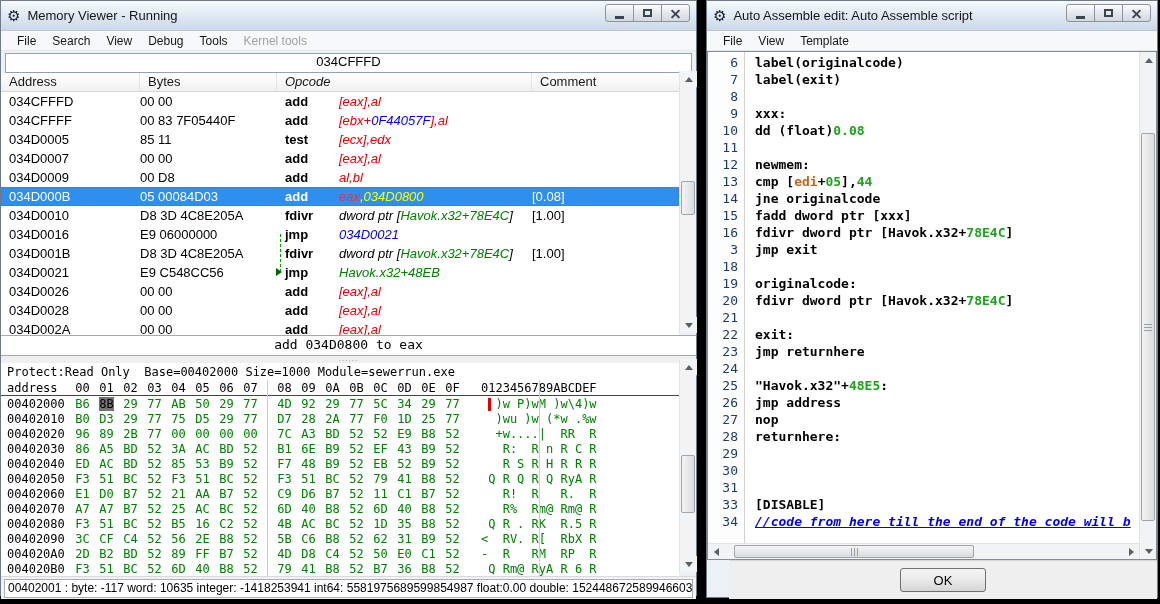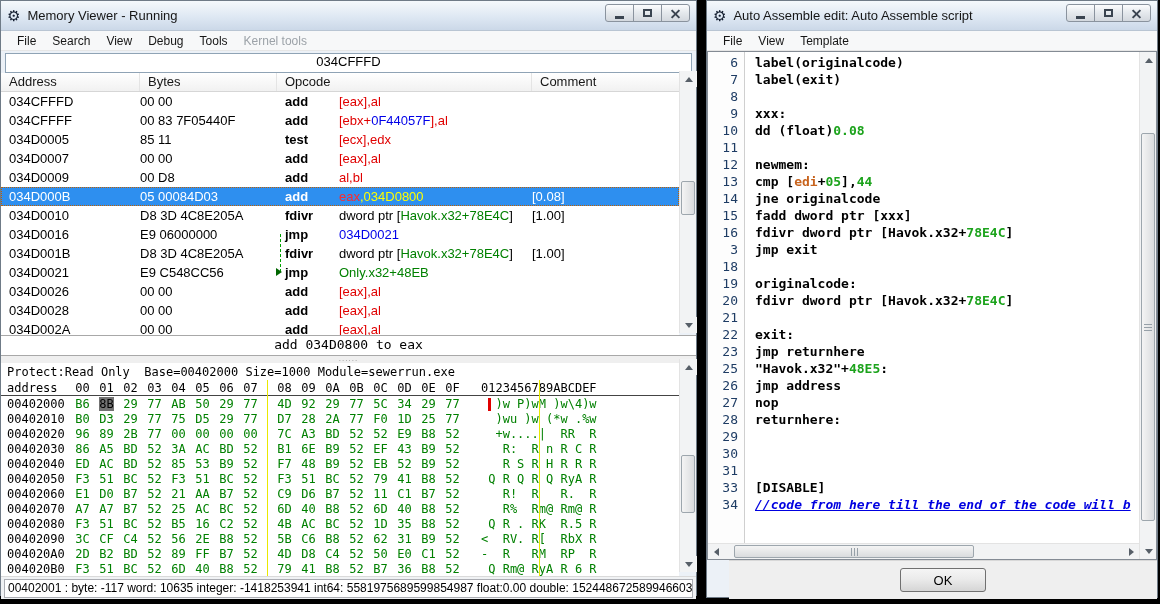--- a/index.html
+++ b/index.html
@@ -33,27 +33,27 @@
 
   
   .addrbar{height:22px;padding:2px 4px;box-sizing:border-box;}
   .addrfield{height:18px;border:1px solid #8FA3B5;background:#fff;text-align:center;
     font-size:13px;line-height:16px;color:#000;}
 
   
   .dheader{height:19px;width:678px;display:flex;background:linear-gradient(#FFFFFF,#F1F1F1);
     border-bottom:1px solid #D6D6D6;font-size:13px;color:#161616;box-sizing:border-box;}
   .dh{padding:1px 0 0 8px;border-right:1px solid #E4E4E4;box-sizing:border-box;}
-  .dh.c0{width:139px;} .dh.c1{width:137px;} .dh.c2{width:255px;} .dh.c3{flex:1;border-right:none;}
+  .dh.c0{width:139px;} .dh.c1{width:137px;} .dh.c2{width:255px;font-style:italic;} .dh.c3{flex:1;border-right:none;}
   .dlist{position:relative;height:243px;width:678px;overflow:hidden;background:#fff;}
   .drow{height:19px;display:flex;align-items:center;font-size:13px;color:#000;}
   .d-addr{width:139px;padding-left:8px;box-sizing:border-box;}
   .d-bytes{width:137px;}
   .d-mnem{width:62px;padding-left:8px;box-sizing:border-box;font-weight:bold;}
-  .d-ops{width:193px;white-space:pre;}
+  .d-ops{width:193px;white-space:pre;font-style:italic;}
   .d-comment{flex:1;}
   .drow.sel{background:#2E8FEF;color:#fff;outline:1px dotted #C06000;outline-offset:-1px;}
   .c-red{color:#E00000;} .c-blue{color:#0000E8;} .c-green{color:#008000;margin-top:12px;}
   .c-yellow{color:#FFFF00;} .c-black{color:#000;}
   .sel .c-red{color:#FF2A2A;} .sel .d-mnem,.sel .d-comment{color:#fff;}
   #jumpline{position:absolute;left:279px;top:142px;height:38px;border-left:1px dashed #00A000;}
   #jumparrow{position:absolute;left:275px;top:176px;width:0;height:0;
     border-left:6px solid #006600;border-top:4px solid transparent;border-bottom:4px solid transparent;}
 
   
@@ -223,21 +223,21 @@
         <span class="d-addr">034D001B</span>
         <span class="d-bytes">D8 3D 4C8E205A</span>
         <span class="d-mnem">fdivr</span>
         <span class="d-ops"><span class="c-black">dword ptr [</span><span class="c-green">Havok.x32+78E4C</span><span class="c-black">]</span></span>
         <span class="d-comment">[1.00]</span>
       </div>
       <div class="drow">
         <span class="d-addr">034D0021</span>
         <span class="d-bytes">E9 C548CC56</span>
         <span class="d-mnem">jmp</span>
-        <span class="d-ops"><span class="c-green">Only.x32+48EB</span></span>
+        <span class="d-ops"><span class="c-green">Havok.x32+48EB</span></span>
         <span class="d-comment"></span>
       </div>
       <div class="drow">
         <span class="d-addr">034D0026</span>
         <span class="d-bytes">00 00</span>
         <span class="d-mnem">add</span>
         <span class="d-ops"><span class="c-red">[eax],al</span></span>
         <span class="d-comment"></span>
       </div>
       <div class="drow">
@@ -639,20 +639,24 @@
         </div>
         <div class="eline">
           <span class="lnum">22</span>
           <pre class="ecode"><span>exit:</span></pre>
         </div>
         <div class="eline">
           <span class="lnum">23</span>
           <pre class="ecode"><span>jmp returnhere</span></pre>
         </div>
         <div class="eline">
+          <span class="lnum">24</span>
+          <pre class="ecode"></pre>
+        </div>
+        <div class="eline">
           <span class="lnum">25</span>
           <pre class="ecode"><span>"Havok.x32"+</span><span class="e-num">48E5</span><span>:</span></pre>
         </div>
         <div class="eline">
           <span class="lnum">26</span>
           <pre class="ecode"><span>jmp address</span></pre>
         </div>
         <div class="eline">
           <span class="lnum">27</span>
           <pre class="ecode"><span>nop</span></pre>

